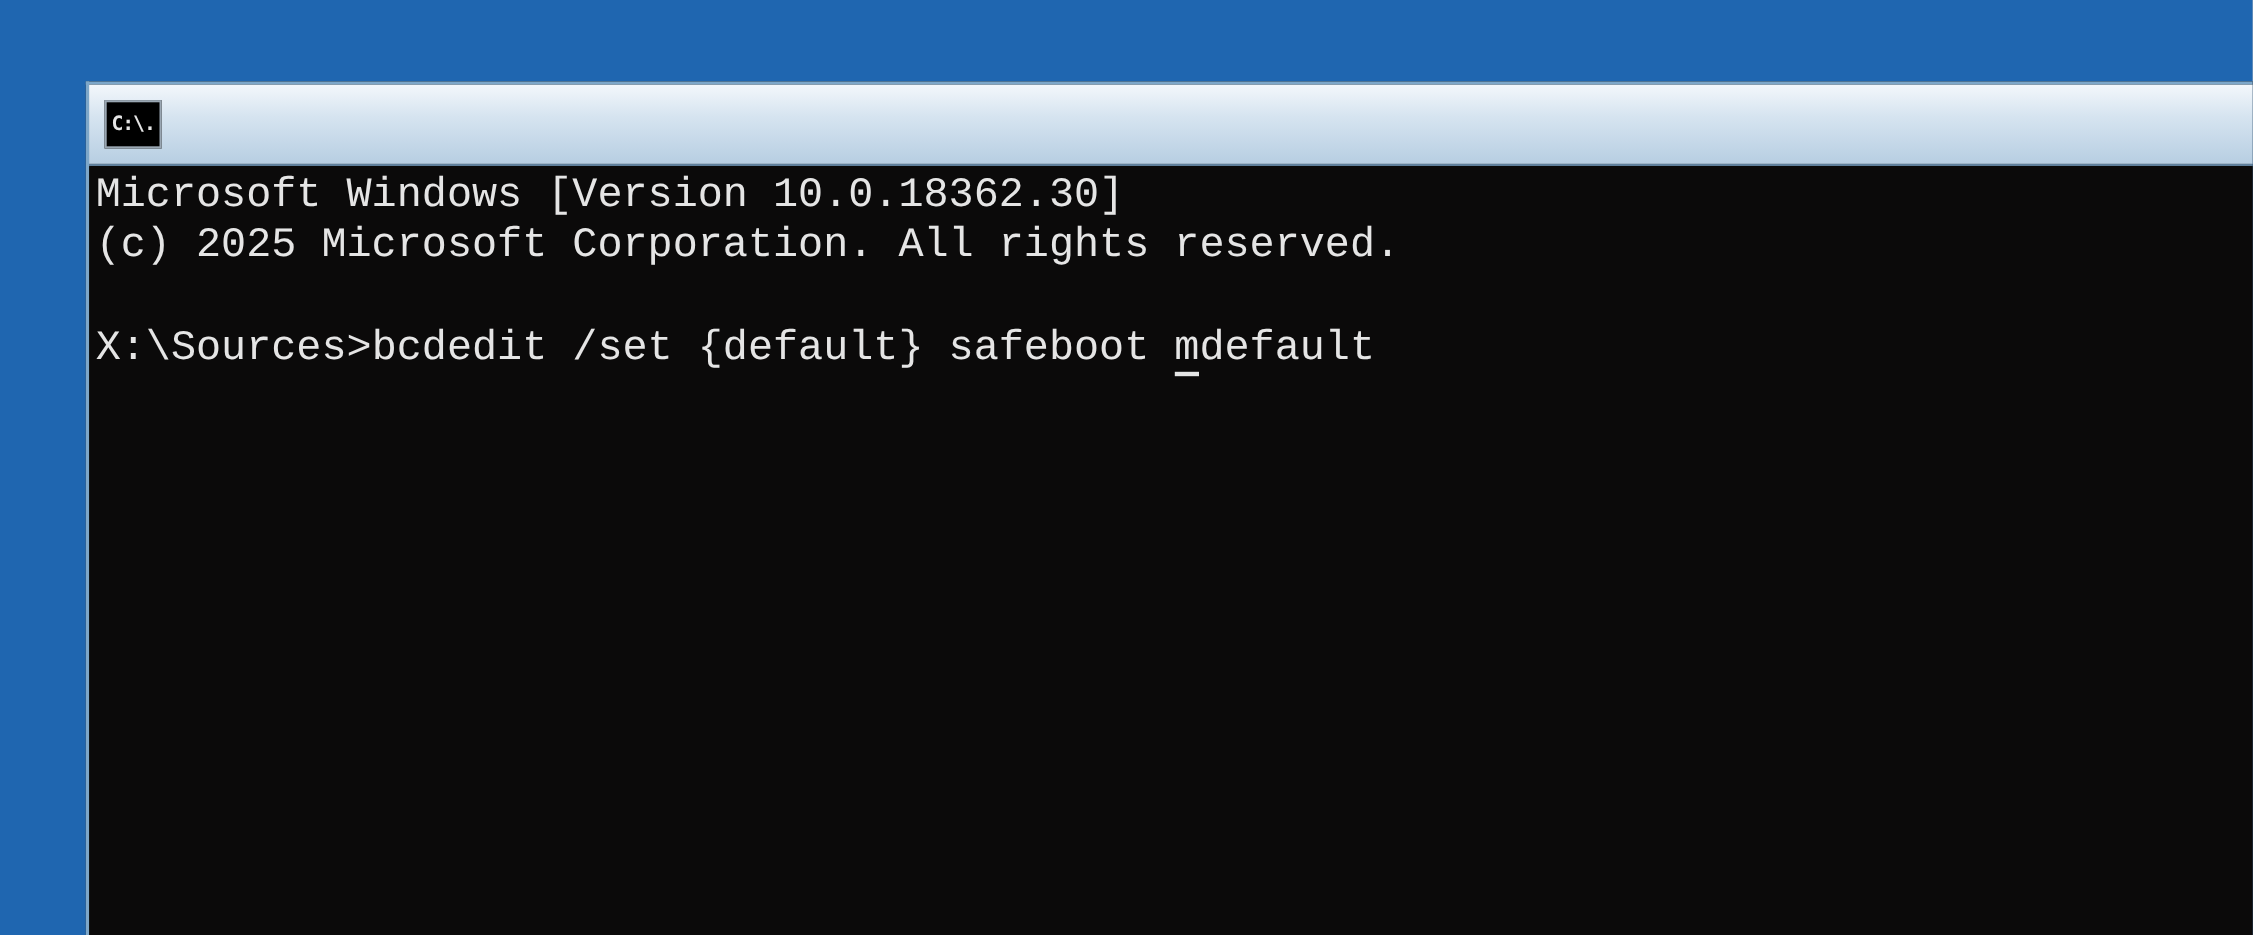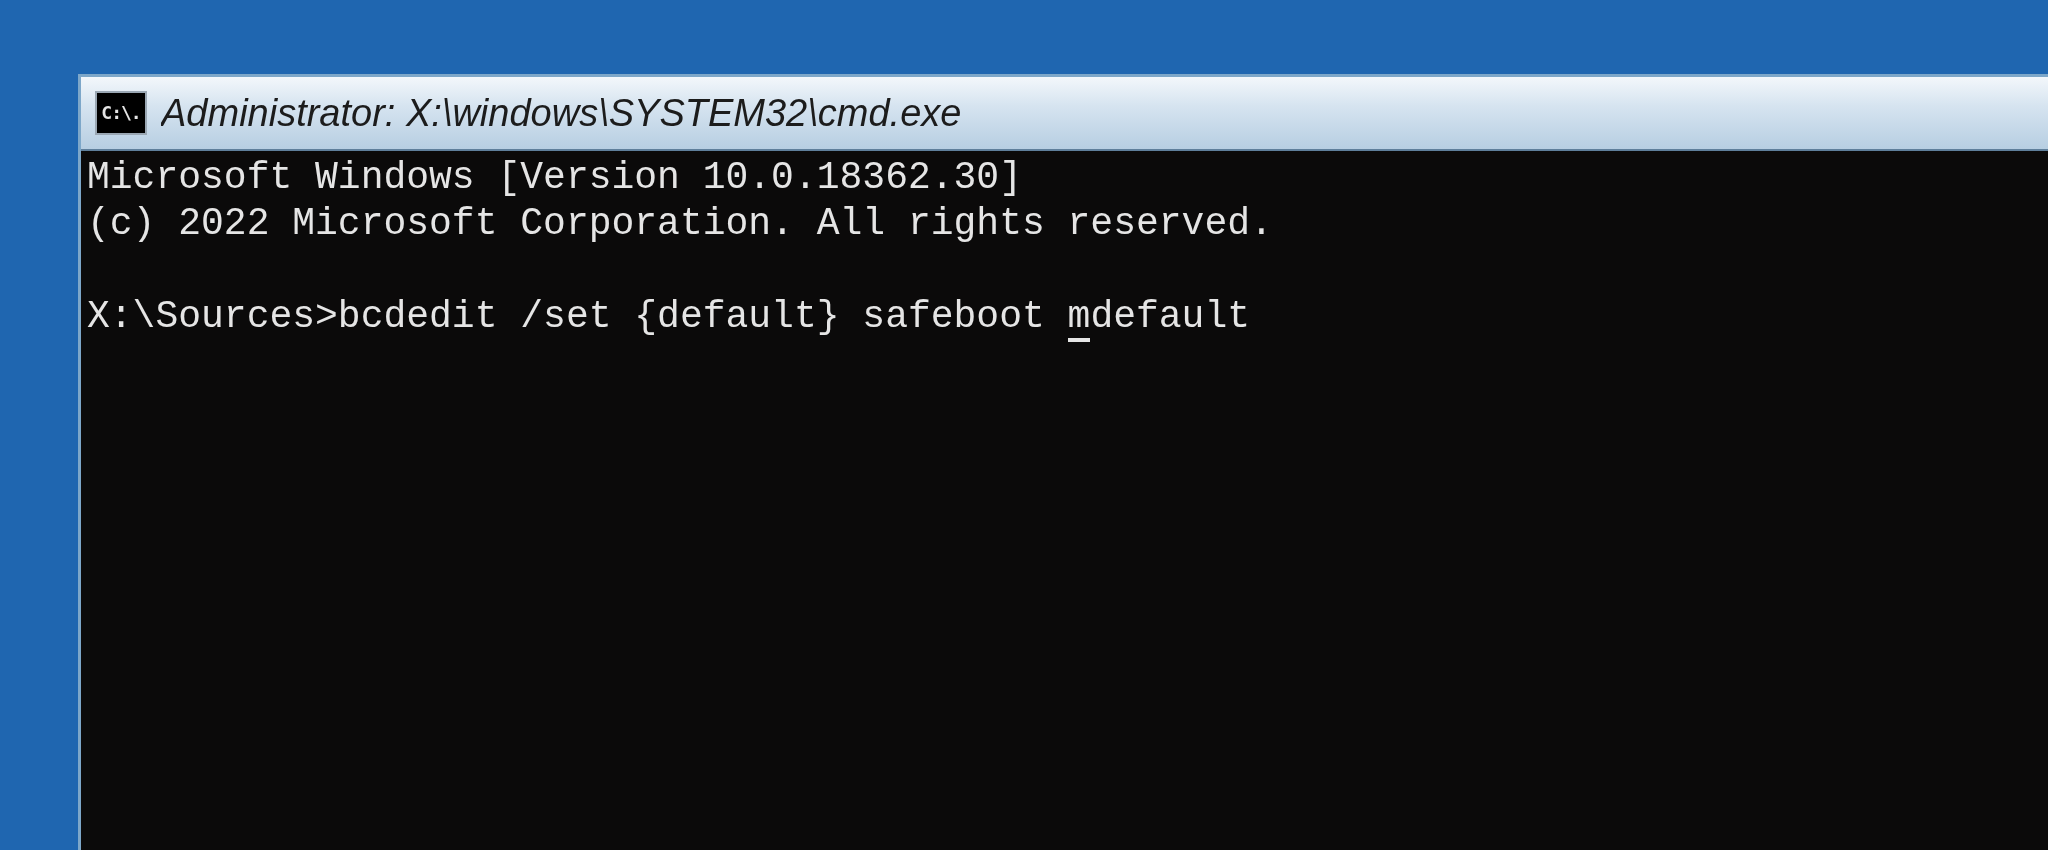--- a/index.html
+++ b/index.html
@@ -78,23 +78,22 @@
 </style>
 </head>
 <body>
 
 <div class="desktop">
 
   <div class="cmd-window">
 
     <div class="title-bar">
       <span class="cmd-icon">C:\.</span>
-      <span class="title-text">Administrator: X:\windows\SYSTEM32\cmd.exe</span>
     </div>
 
     <div class="terminal-body"><span>Microsoft Windows [Version 10.0.18362.30]</span>
-<span>(c) 2022 Microsoft Corporation. All rights reserved.</span>
+<span>(c) 2025 Microsoft Corporation. All rights reserved.</span>
 <span></span>
 <span class="prompt-line">X:\Sources&gt;</span><span class="prompt-line">bcdedit /set {default} safeboot </span><span class="prompt-line cursor-underline">m</span><span class="prompt-line">default</span></div>
 
   </div>
 
 </div>
 
 </body></html>

